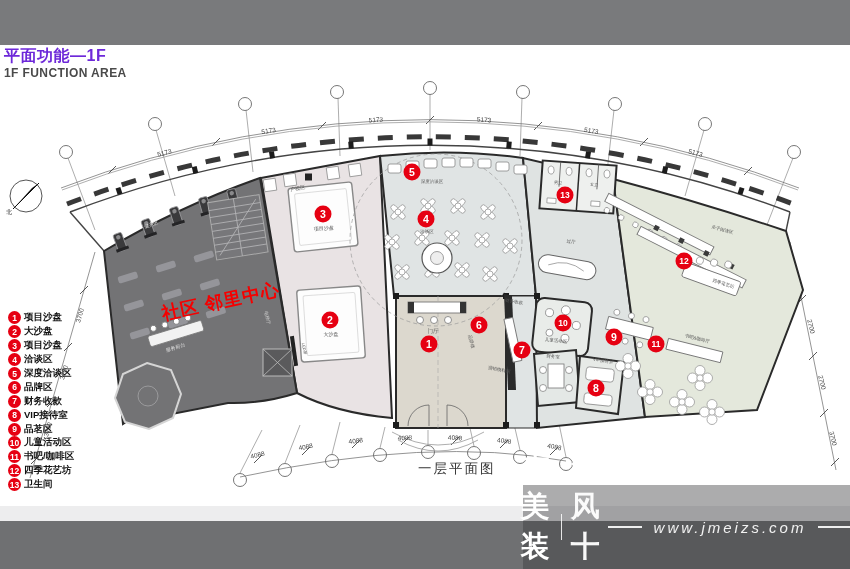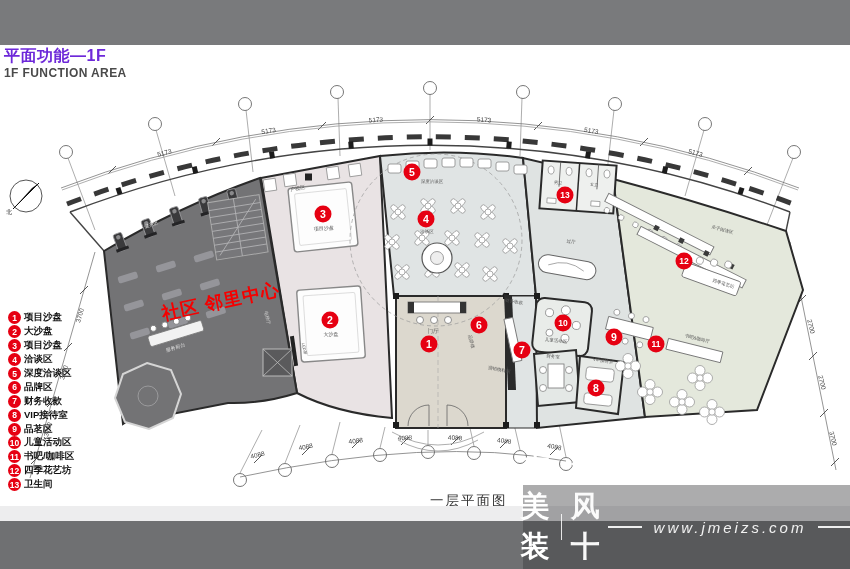--- a/index.html
+++ b/index.html
@@ -14,21 +14,21 @@
   .legend{position:absolute;left:8px;top:311px;z-index:30;}
   .legend .row{display:flex;align-items:center;height:13.9px;}
   .legend .dot{width:13px;height:13px;border-radius:50%;background:#e60012;color:#fff;
                font-size:8.5px;font-weight:bold;display:flex;align-items:center;justify-content:center;
                margin-right:3px;flex:0 0 13px;}
   .legend .lab{font-size:9.5px;font-weight:bold;color:#111;white-space:nowrap;}
   
   .redtext{position:absolute;left:162px;top:302px;transform:rotate(-12deg);transform-origin:left center;
            font-size:18px;font-weight:bold;color:#f50000;letter-spacing:1px;white-space:nowrap;z-index:25;}
   
-  .plantitle{position:absolute;left:430px;top:460px;font-size:13.5px;color:#333;letter-spacing:2px;z-index:20;margin-top:32px;}
+  .plantitle{position:absolute;left:418px;top:460px;font-size:13.5px;color:#333;letter-spacing:2px;z-index:20;}
   
   .strip{position:absolute;left:0;top:506px;width:850px;height:15px;background:#ededee;z-index:40;}
   .band{position:absolute;left:0;top:521px;width:850px;height:48px;background:#6f7072;z-index:40;}
   .logobox{position:absolute;left:523px;top:485px;width:327px;height:84px;background:rgba(58,58,60,.42);
            z-index:45;display:flex;flex-direction:row;justify-content:center;gap:3px;}
   .logoline1{display:flex;align-items:center;color:#fff;}
   .brand{font-size:29px;font-weight:bold;letter-spacing:2px;}
   .logodiv{width:2px;height:26px;background:#fff;opacity:.85;margin:0 9px;}
   .slogan{font-size:29px;font-weight:bold;letter-spacing:4px;opacity:.96;}
   .logoline2{display:flex;align-items:center;gap:12px;color:#f2f2f2;font-style:italic;}

